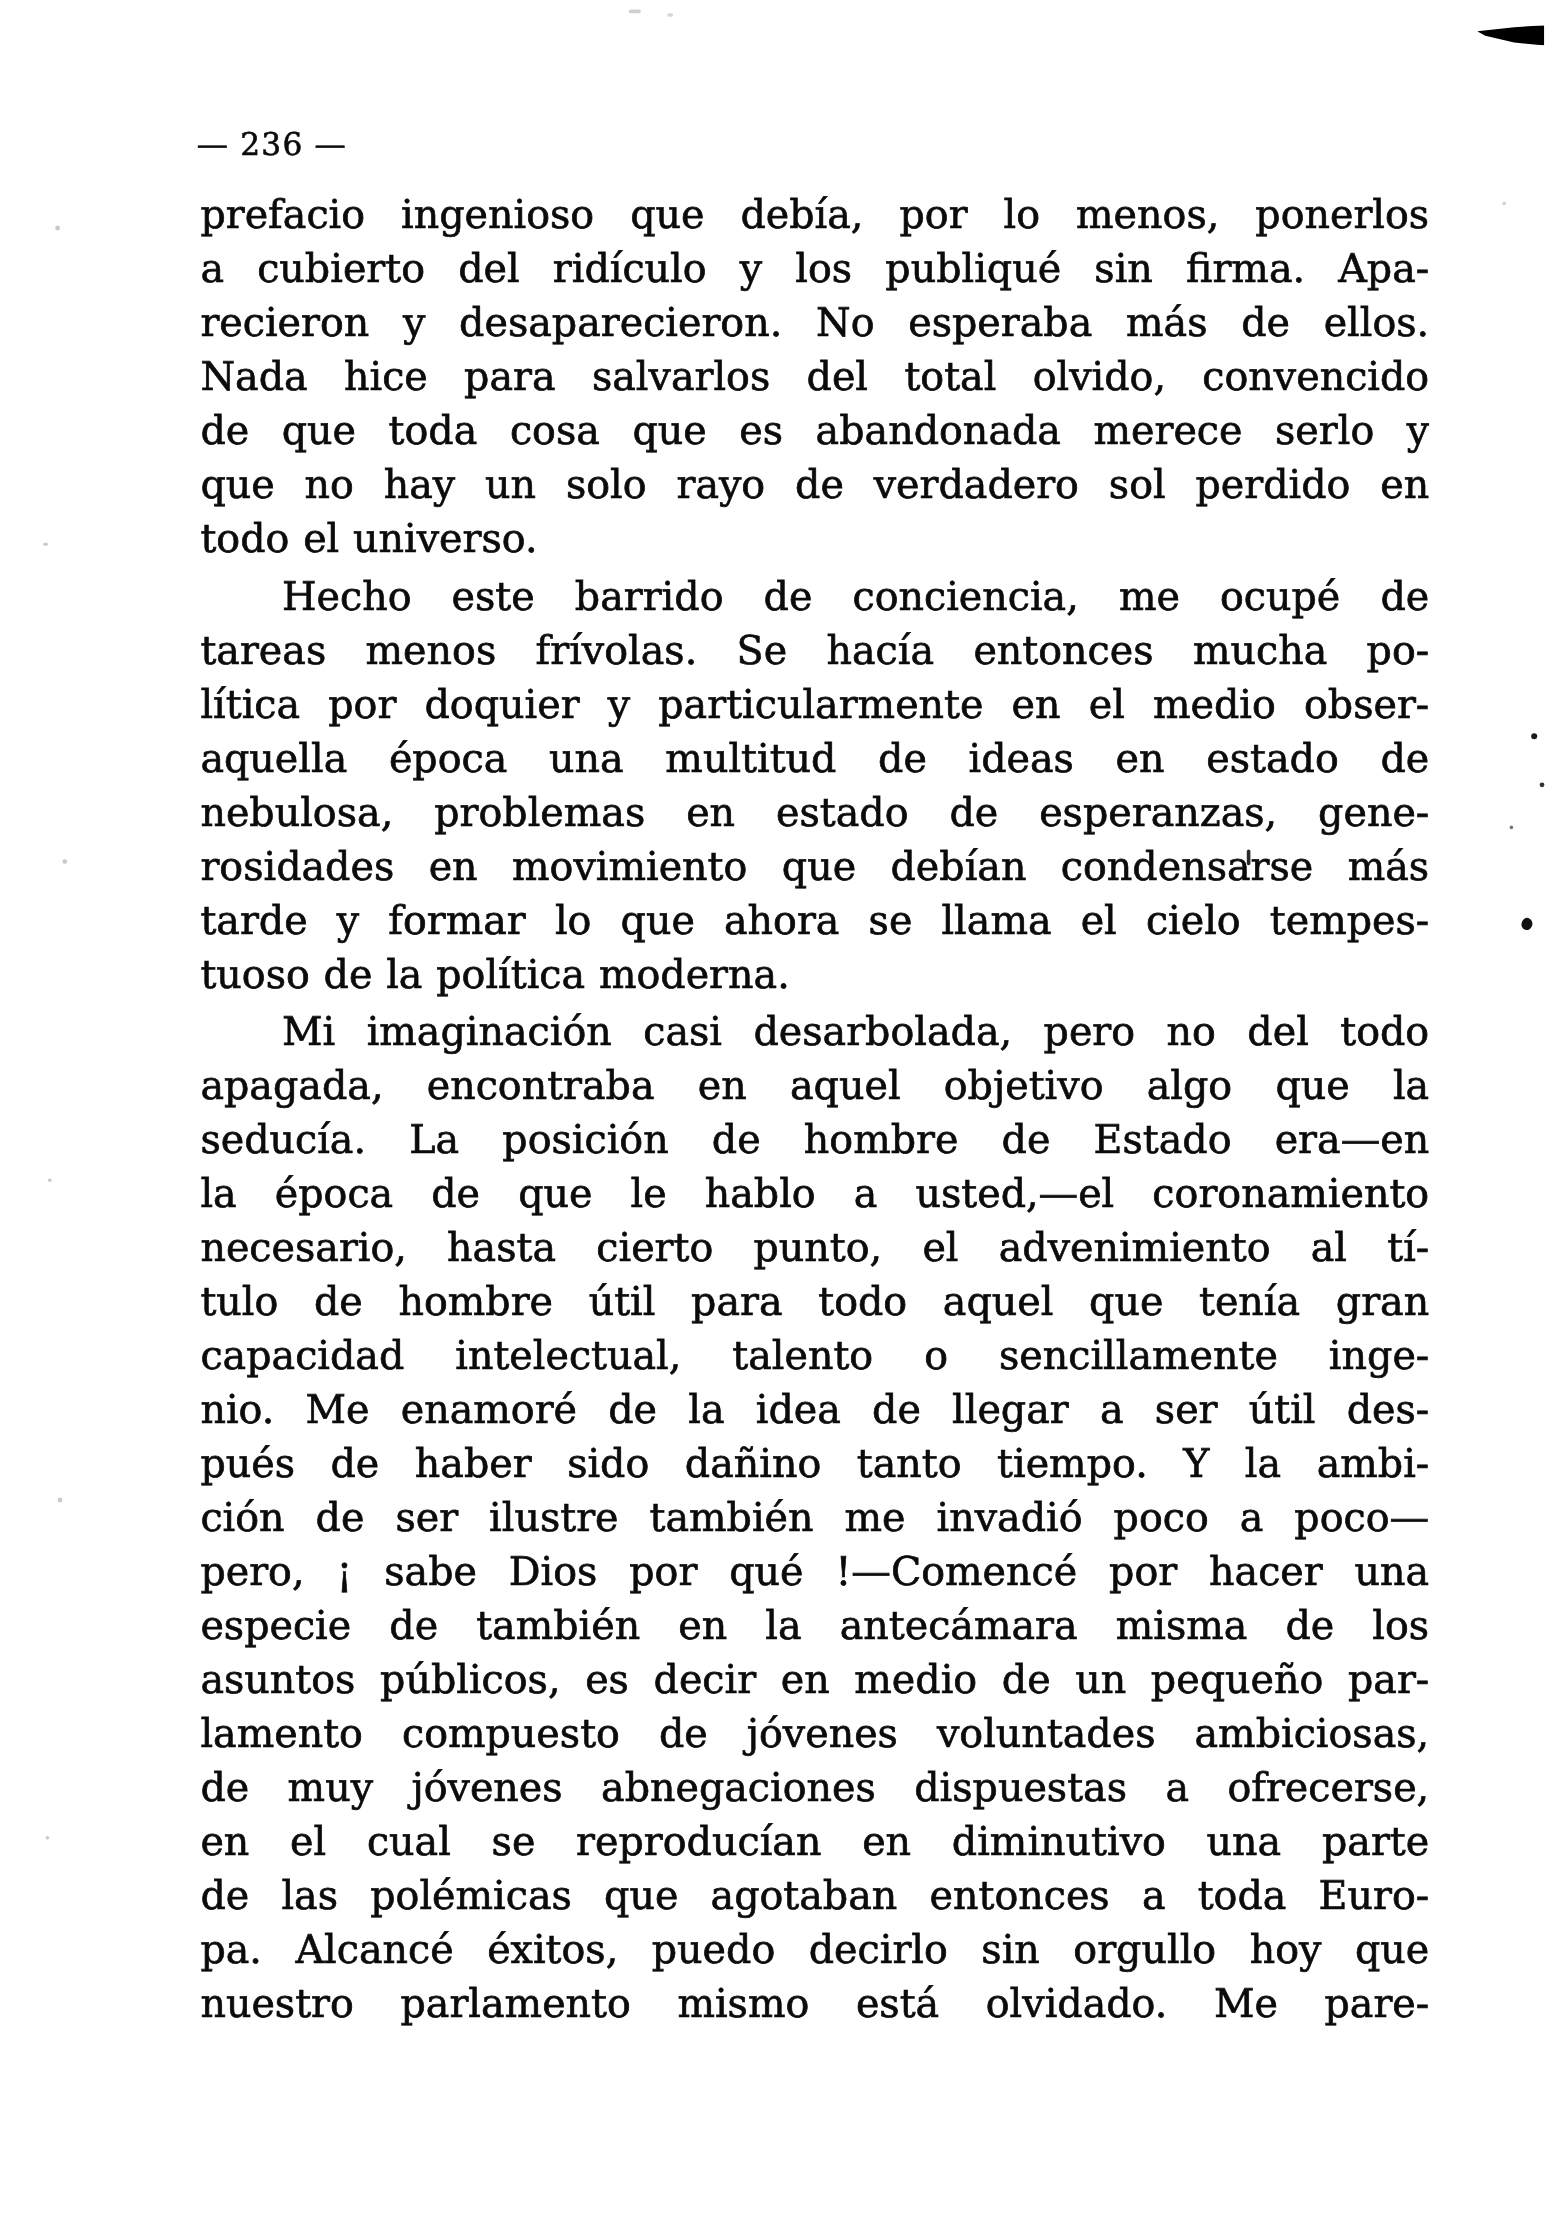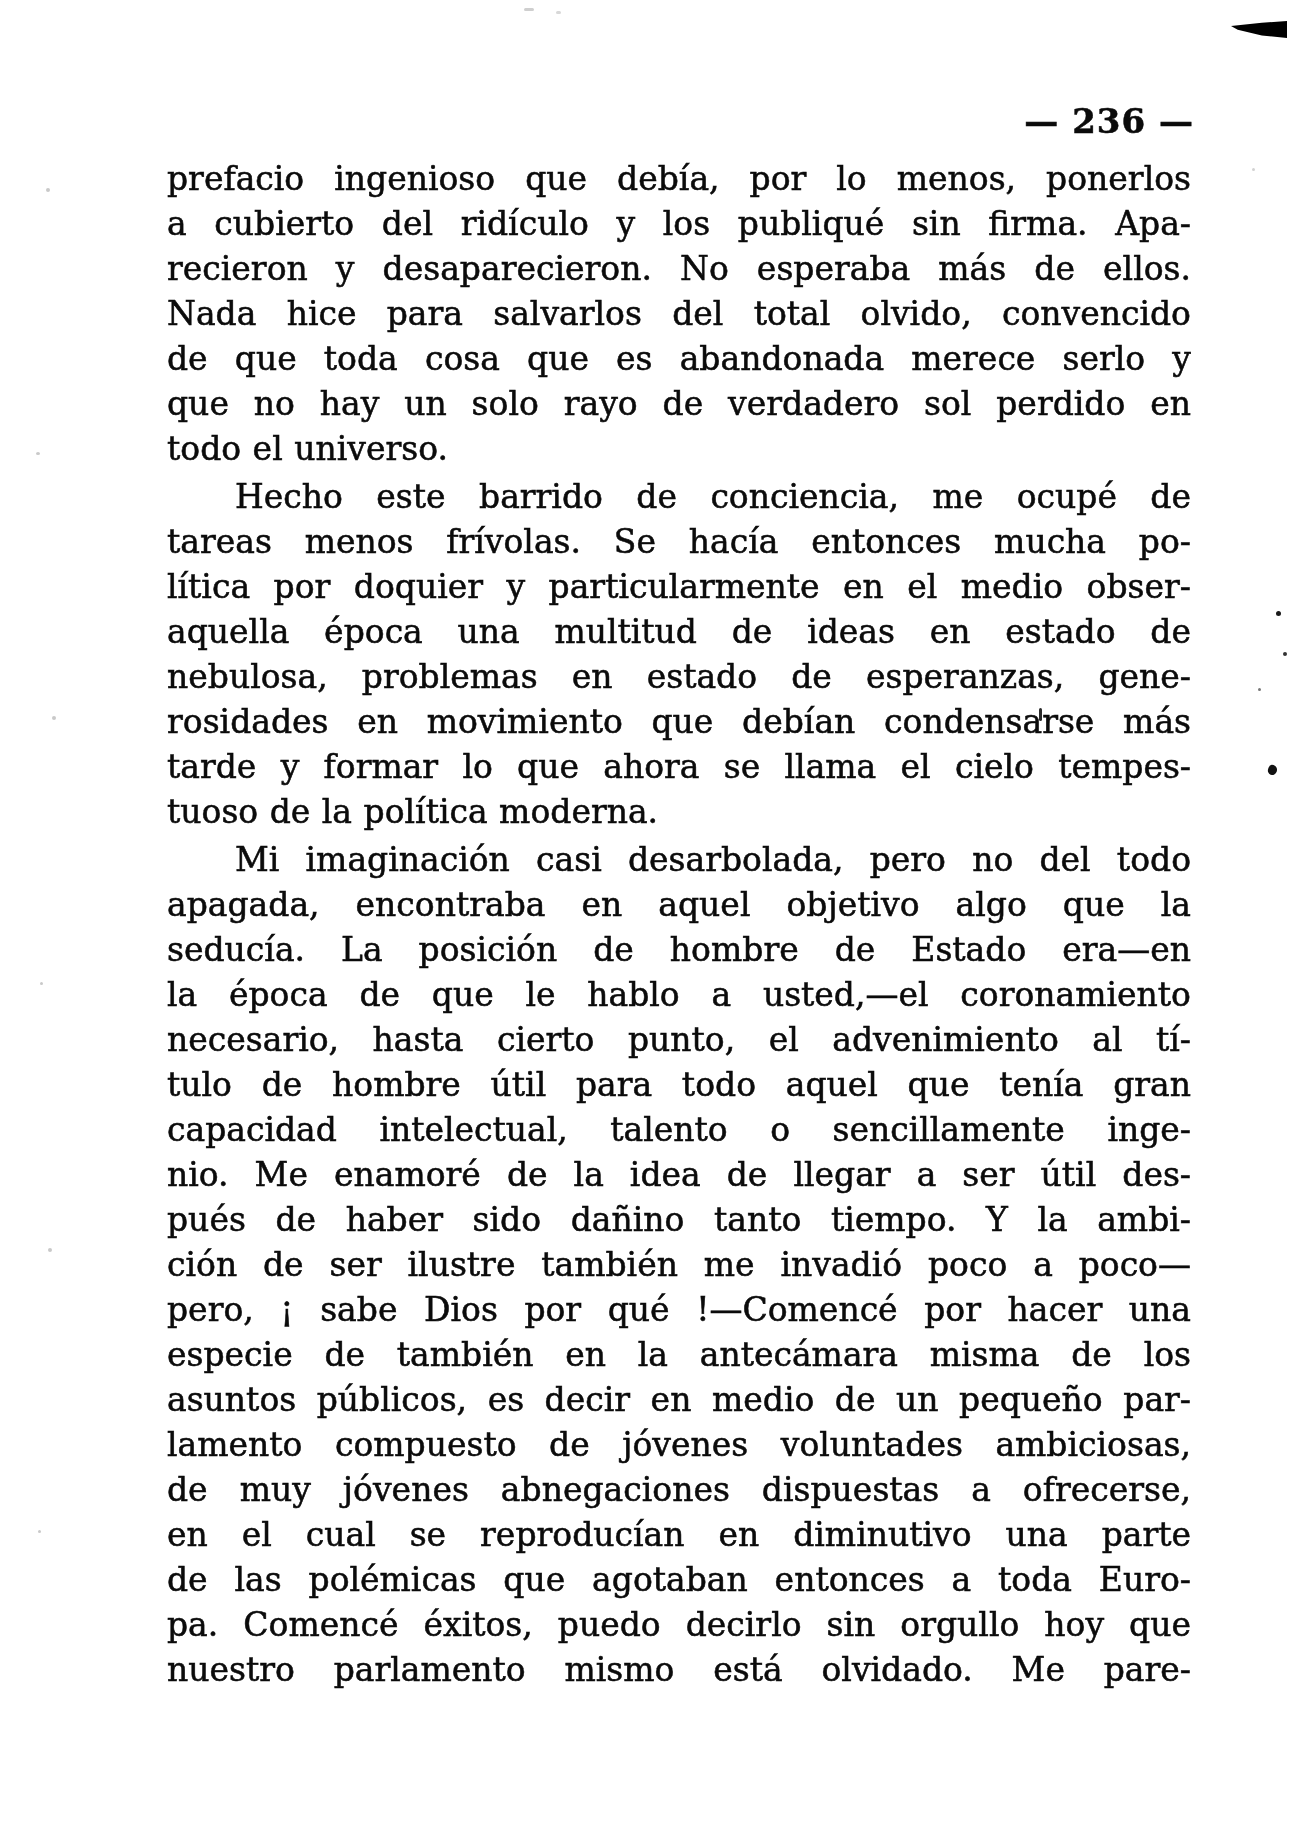--- a/index.html
+++ b/index.html
@@ -10,27 +10,26 @@
     color:#0b0b0b;
     position:relative;
     overflow:hidden;
   }
   .page{
     position:absolute;
     left:164px;top:98px;
     width:1030px;
   }
   .page-number{
-    text-align:right;
-    font-size:34px;
+    text-align:left;
+    font-size:26px;
     line-height:46px;
     height:46px;
     letter-spacing:1px;
     margin-bottom:12px;
-    font-weight:bold;
     -webkit-text-stroke:0.5px currentColor;
   }
   .para{margin:3px;padding:0;}
   .line{
     font-size:33px;
     line-height:45px;
     height:45px;
     overflow:hidden;
     text-align:justify;
     text-align-last:justify;
@@ -101,21 +100,21 @@
         <div class="line">nio. Me enamoré de la idea de llegar a ser útil des-</div>
         <div class="line">pués de haber sido dañino tanto tiempo. Y la ambi-</div>
         <div class="line">ción de ser ilustre también me invadió poco a poco—</div>
         <div class="line">pero, ¡ sabe Dios por qué !—Comencé por hacer una</div>
         <div class="line">especie de también en la antecámara misma de los</div>
         <div class="line">asuntos públicos, es decir en medio de un pequeño par-</div>
         <div class="line">lamento compuesto de jóvenes voluntades ambiciosas,</div>
         <div class="line">de muy jóvenes abnegaciones dispuestas a ofrecerse,</div>
         <div class="line">en el cual se reproducían en diminutivo una parte</div>
         <div class="line">de las polémicas que agotaban entonces a toda Euro-</div>
-        <div class="line">pa. Comencé éxitos, puedo decirlo sin orgullo hoy que</div>
+        <div class="line">pa. Alcancé éxitos, puedo decirlo sin orgullo hoy que</div>
         <div class="line">nuestro parlamento mismo está olvidado. Me pare-</div>
       </div>
     </div>
 </div>
 
 <div class="artifact corner-wedge"></div>
 <div class="artifact speck sp1"></div>
 <div class="artifact speck sp2"></div>
 <div class="artifact speck sp3"></div>
 <div class="artifact sp4"></div>

